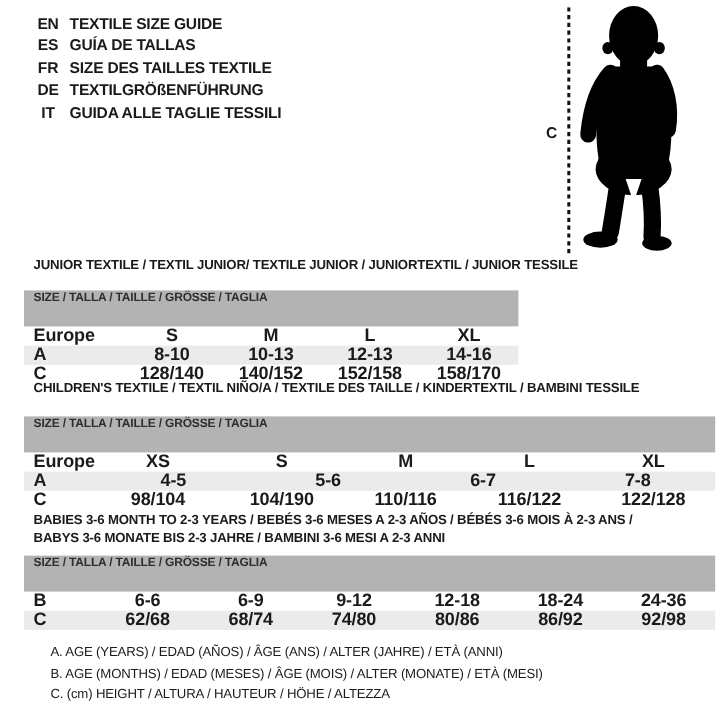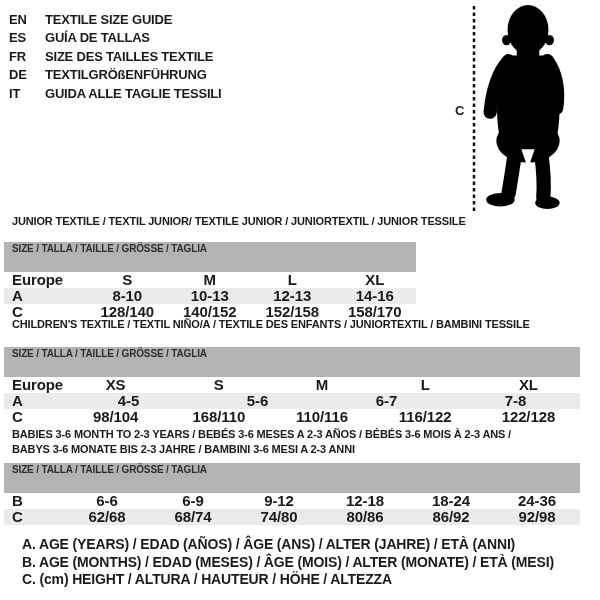--- a/index.html
+++ b/index.html
@@ -8,52 +8,52 @@
     --silhouette:#000000;
     --text:#1a1a1a;
   }
   html,body{margin:0;padding:0;background:#fff;}
   .page{
     position:relative;width:600px;height:600px;background:#ffffff;overflow:hidden;
     font-family:"Liberation Sans",sans-serif;color:var(--text);
     -webkit-font-smoothing:antialiased;
   }
   
-  .lang-block{position:absolute;left:9px;top:10px;}
+  .lang-block{position:absolute;left:22px;top:10px;text-align:center;}
   .lang-row{display:flex;height:18.5px;align-items:center;
     font-size:13px;font-weight:bold;letter-spacing:-0.2px;}
   .lang-code{width:36px;}
   
   .figure{position:absolute;left:450px;top:4px;width:148px;height:212px;}
   .figure-label{position:absolute;left:5px;top:99px;font-size:13px;font-weight:bold;}
   .dash-line{position:absolute;left:22px;top:2px;}
   .baby{position:absolute;left:32px;top:0px;}
   
-  .sec{position:absolute;left:4px;}
+  .sec{position:absolute;left:20px;}
   .sec1{top:215px;width:412px;}
   .sec2{top:318px;width:576px;}
   .sec3{top:427px;width:576px;}
   .sec-title{margin:0 0 0 8px;font-size:11px;font-weight:bold;letter-spacing:-0.15px;}
   .title-line{line-height:13px;white-space:nowrap;}
   .sec3 .title-line{line-height:15px;}
   .sec1 .sec-title{margin-bottom:14px;}
   .sec2 .sec-title{margin-bottom:16px;}
   .sec3 .sec-title{margin-bottom:6px;}
   .tbl-head{height:30px;line-height:14px;background:var(--header-bar);
     font-size:10px;font-weight:bold;color:#2e2e2e;padding-left:8px;letter-spacing:-0.15px;}
   .tbl-row{display:flex;height:16px;line-height:16px;font-size:15px;font-weight:bold;letter-spacing:-0.1px;}
   .tbl-row.shaded{background:var(--shaded-row);}
   .row-label{padding-left:8px;flex:0 0 auto;}
   .sec1 .row-label{width:74px;}
   .sec2 .row-label,.sec3 .row-label{width:52px;}
   .row-values{flex:1;display:flex;}
   .cell{flex:1;text-align:center;}
   
   .footnotes{position:absolute;left:22px;top:536px;}
-  .footnote{font-size:14px;font-weight:bold;line-height:17.5px;letter-spacing:-0.15px;white-space:nowrap;}
+  .footnote{font-size:11px;font-weight:normal;line-height:17.5px;letter-spacing:-0.15px;white-space:nowrap;margin-left:20px;}
 </style>
 </head>
 <body>
 
 <div class="page">
 
   <div class="lang-block">
 
       <div class="lang-row">
         <span class="lang-code">EN</span>
@@ -146,21 +146,21 @@
               <span class="cell">158/170</span>
             </span>
           </div>
         </div>
     </div>
   </section>
 
   <section class="sec sec2">
     <div class="sec-title">
 
-    <div class="title-line">CHILDREN'S TEXTILE / TEXTIL NIÑO/A / TEXTILE DES ENFANTS / JUNIORTEXTIL / BAMBINI TESSILE</div>
+    <div class="title-line">CHILDREN'S TEXTILE / TEXTIL NIÑO/A / TEXTILE DES TAILLE / KINDERTEXTIL / BAMBINI TESSILE</div>
       </div>
     <div class="tbl">
       <div class="tbl-head">SIZE / TALLA / TAILLE / GRÖSSE / TAGLIA</div>
       <div class="tbl-rows">
 
           <div class="tbl-row">
             <span class="row-label">Europe</span>
             <span class="row-values">
 
             <span class="cell">XS</span>
@@ -180,21 +180,21 @@
               <span class="cell">6-7</span>
               <span class="cell">7-8</span>
             </span>
           </div>
 
           <div class="tbl-row">
             <span class="row-label">C</span>
             <span class="row-values">
 
             <span class="cell">98/104</span>
-              <span class="cell">168/110</span>
+              <span class="cell">104/190</span>
               <span class="cell">110/116</span>
               <span class="cell">116/122</span>
               <span class="cell">122/128</span>
             </span>
           </div>
         </div>
     </div>
   </section>
 
   <section class="sec sec3">

